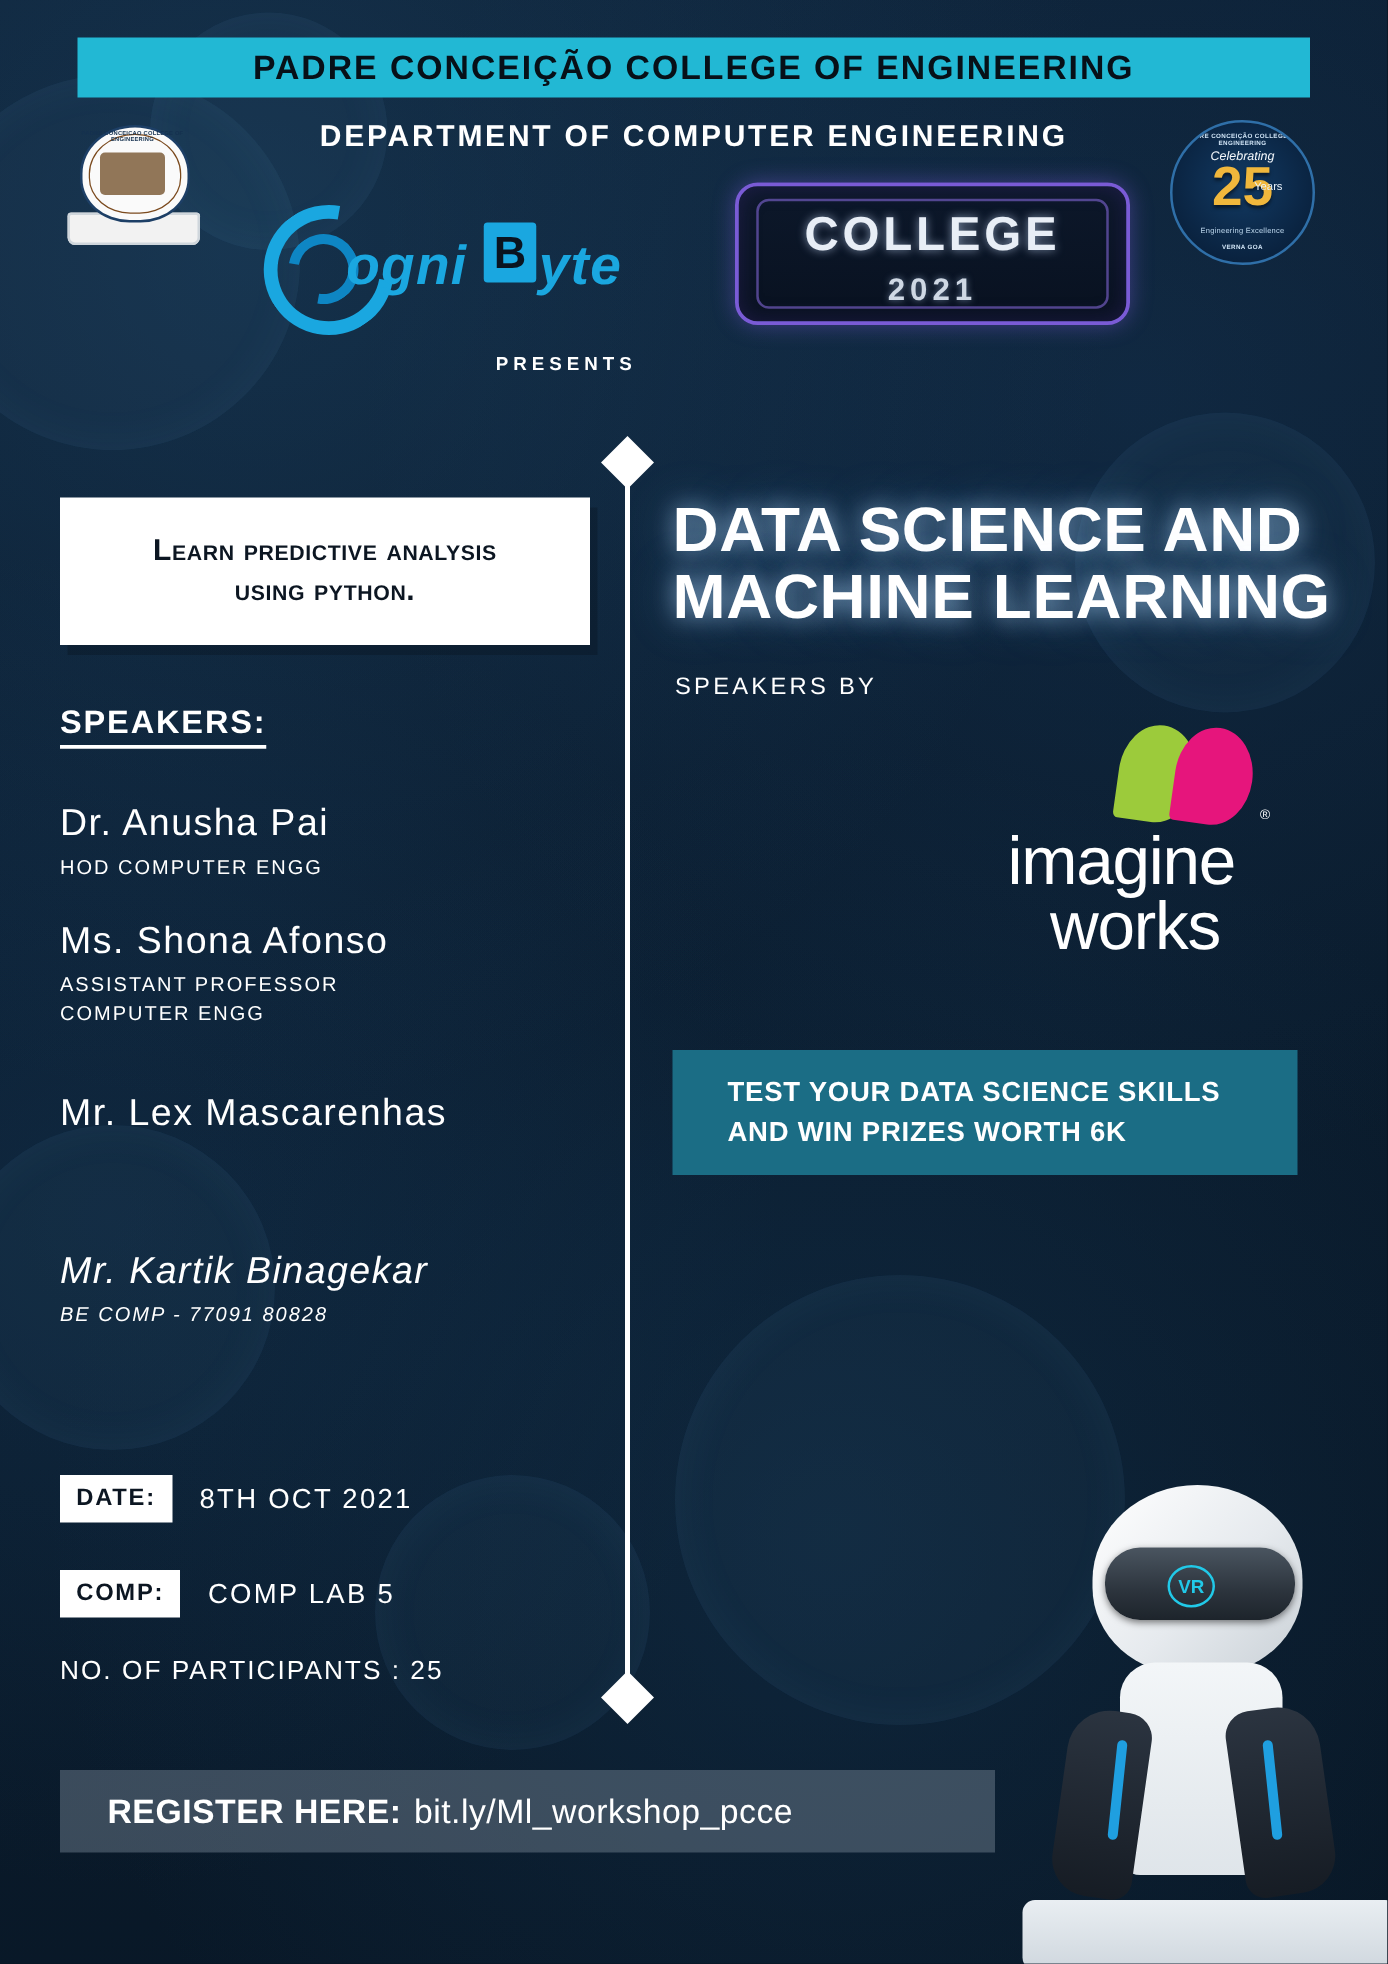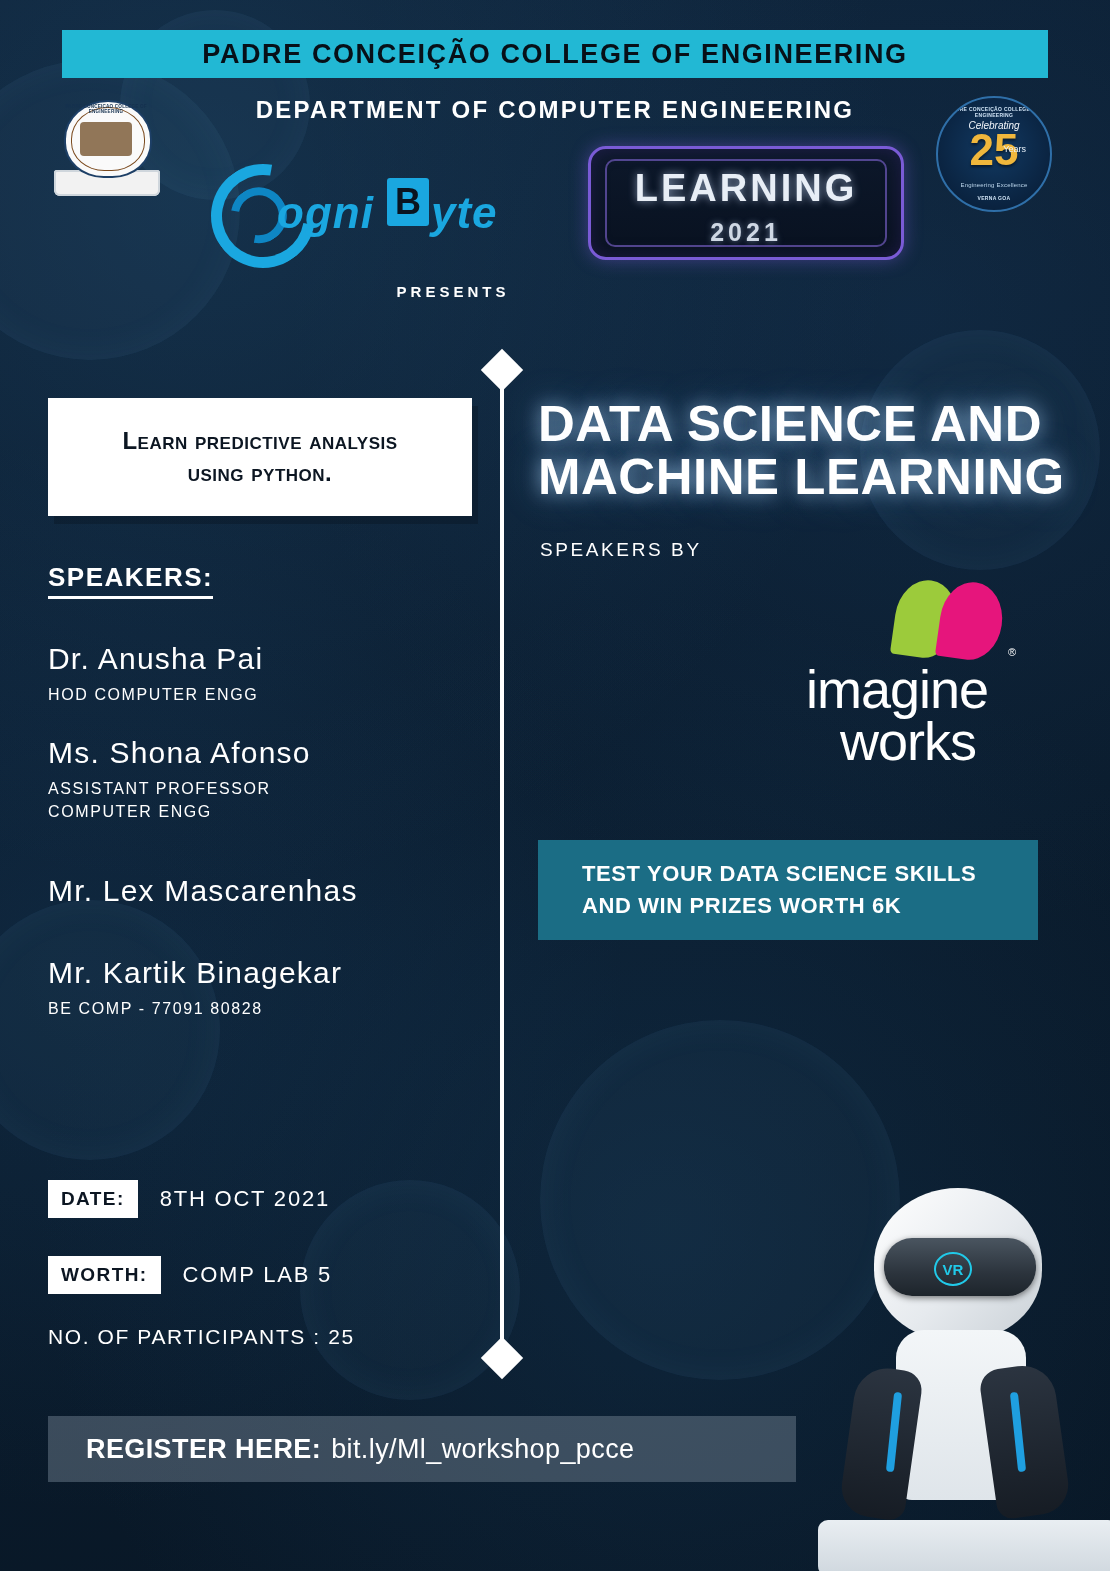--- a/index.html
+++ b/index.html
@@ -571,21 +571,21 @@
     <div class="swirl"></div>
     <div class="word">ogni</div>
     <div class="bbox">
       <span>B</span>
     </div>
     <div class="word" style="left:226px;">yte</div>
   </div>
 
   <div class="techyon">
     <div class="inner"></div>
-    <div class="name">LEARNING</div>
+    <div class="name">COLLEGE</div>
     <div class="year">2021</div>
   </div>
 
   <div class="badge25">
     <div class="ring-txt-top">PADRE CONCEIÇÃO COLLEGE OF ENGINEERING</div>
     <div class="celebrating">Celebrating</div>
     <div class="num">25</div>
     <div class="years">Years</div>
     <div class="tag">Engineering Excellence</div>
     <div class="ring-txt-bottom">VERNA GOA</div>
@@ -609,31 +609,31 @@
     <div class="role">HOD COMPUTER ENGG</div>
   </div>
   <div class="speaker" style="top:736px;">
     <div class="nm">Ms. Shona Afonso</div>
     <div class="role">ASSISTANT PROFESSOR
 COMPUTER ENGG</div>
   </div>
   <div class="speaker" style="top:874px;">
     <div class="nm">Mr. Lex Mascarenhas</div>
   </div>
-  <div class="speaker" style="top:956px;">
+  <div class="speaker" style="top:1000px;font-style:italic;">
     <div class="nm">Mr. Kartik Binagekar</div>
     <div class="role">BE COMP - 77091 80828</div>
   </div>
 
   <div class="info-row" style="top:1180px;">
     <div class="tag">DATE:</div>
     <div class="val">8TH OCT 2021</div>
   </div>
   <div class="info-row" style="top:1256px;">
-    <div class="tag">WORTH:</div>
+    <div class="tag">COMP:</div>
     <div class="val">COMP LAB 5</div>
   </div>
   <div class="participants">NO. OF PARTICIPANTS : 25</div>
 
   <div class="title-main">
     <div>DATA SCIENCE AND</div>
     <div>MACHINE LEARNING</div>
   </div>
   <div class="powered-by">SPEAKERS BY</div>
 

